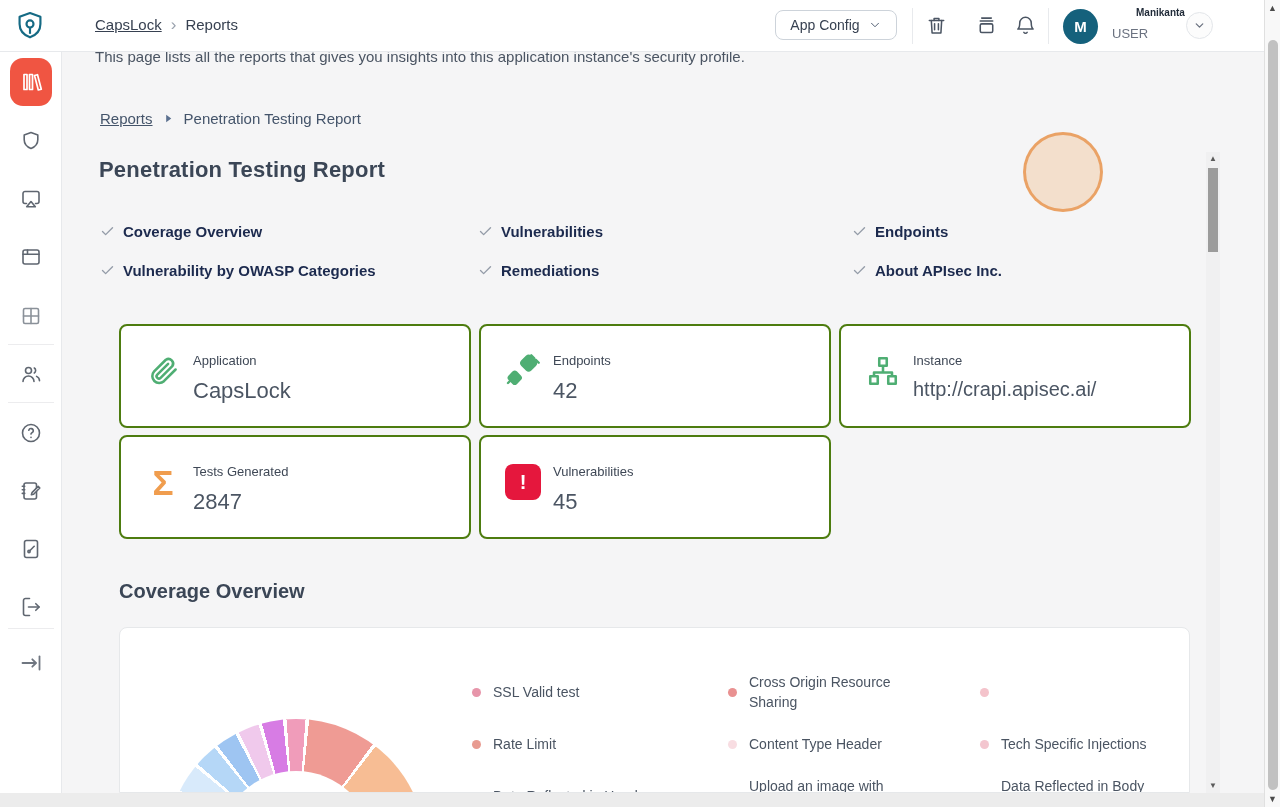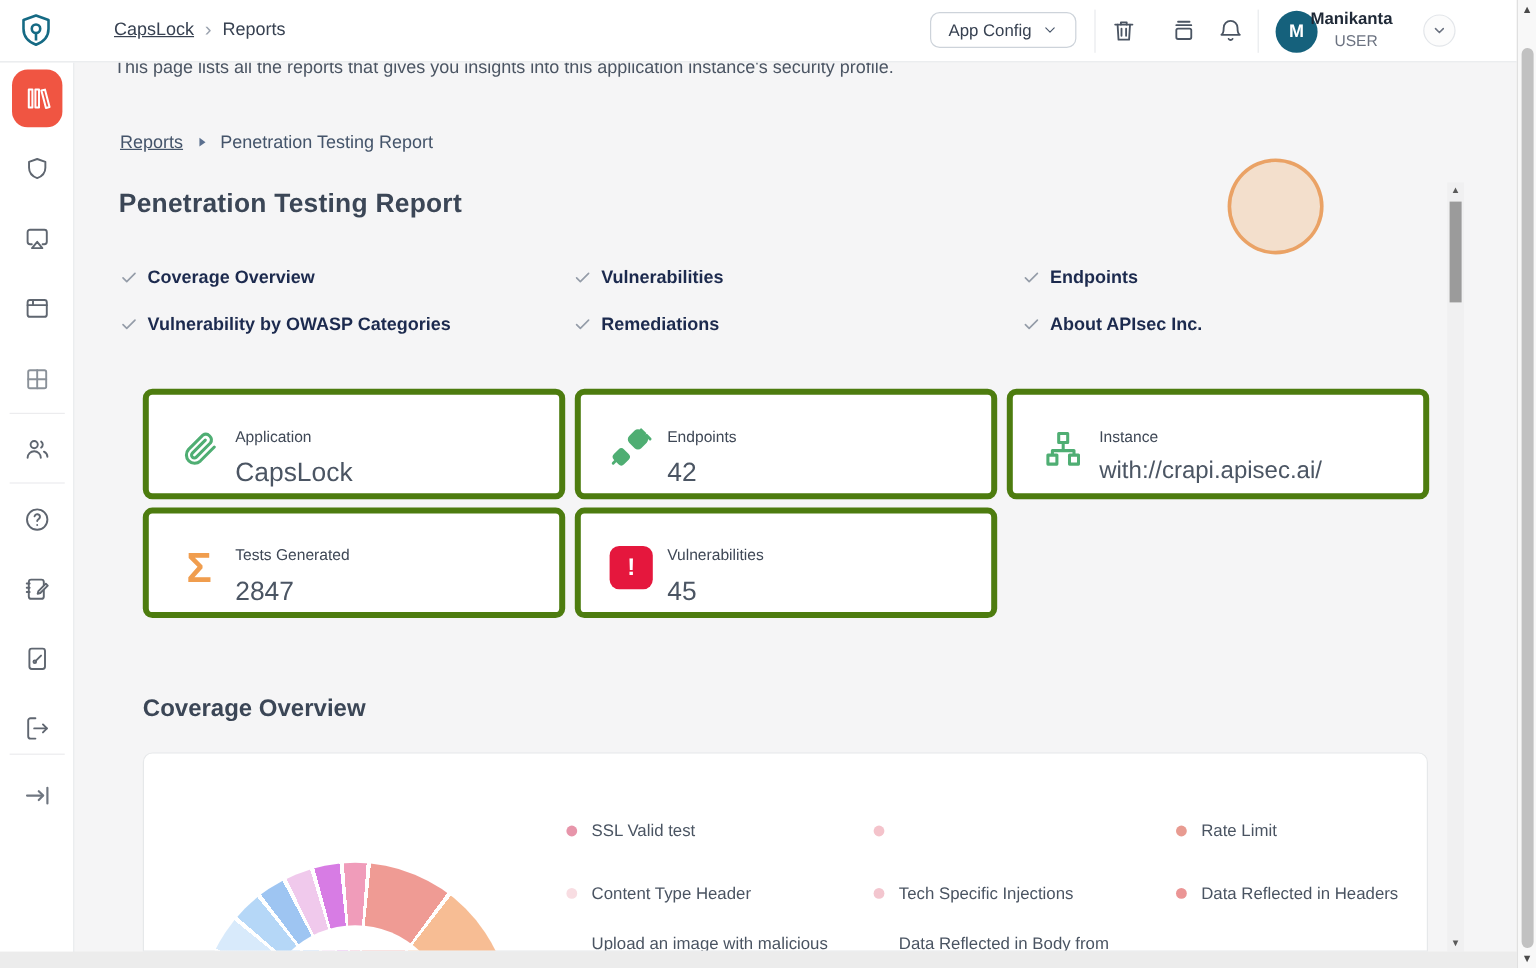--- a/index.html
+++ b/index.html
@@ -11,21 +11,21 @@
   
   .topbar { position:absolute; left:0; top:0; width:1264px; height:52px; background:#fff; border-bottom:1px solid #e7e9ec; z-index:4; }
   .logo { position:absolute; left:13px; top:9px; }
   .crumb-top { position:absolute; left:95px; top:16px; font-size:15px; color:#374151; display:flex; align-items:center; gap:9px; }
   .crumb-top a { color:#374151; text-decoration:underline; cursor:pointer; }
   .crumb-sep { color:#9aa2ae; font-size:17px; line-height:1; }
   .appconfig { position:absolute; left:775px; top:10px; width:122px; height:30px; border:1px solid #cdd3da; border-radius:8px; background:#fff; display:flex; align-items:center; justify-content:center; gap:8px; font-size:14px; color:#374151; cursor:pointer; }
   .hdr-div { position:absolute; top:8px; width:1px; height:36px; background:#e8eaed; }
   .hdr-icon { position:absolute; top:14px; cursor:pointer; }
   .avatar { position:absolute; left:1063px; top:9px; width:35px; height:35px; border-radius:50%; background:#15617c; color:#fff; font-size:15px; font-weight:bold; display:flex; align-items:center; justify-content:center; }
-  .uname { position:absolute; left:1092px; top:7px; font-size:14px; font-weight:bold; color:#1f2937;text-align:right; }
+  .uname { position:absolute; left:1136px; top:7px; font-size:10px; font-weight:bold; color:#1f2937;text-align:right; }
   .urole { position:absolute; left:1112px; top:26px; font-size:13px; color:#6b7280; }
   .uchev { position:absolute; left:1186px; top:12px; width:27px; height:27px; border-radius:50%; border:1px solid #e3e6ea; background:#fcfcfc; display:flex; align-items:center; justify-content:center; cursor:pointer; }
 
   
   .sidebar { position:absolute; left:0; top:52px; width:62px; height:755px; background:#fff; border-right:1px solid #e7e9ec; z-index:3; }
   .nav-active { position:absolute; left:10px; top:6px; width:42px; height:48px; background:#f05542; border-radius:13px; display:flex; align-items:center; justify-content:center; cursor:pointer; }
   .nav-it { position:absolute; left:19px; cursor:pointer; }
   .side-div { position:absolute; left:8px; width:46px; height:1px; background:#ececee; }
 
   
@@ -34,21 +34,21 @@
   .crumb2 { position:absolute; left:38px; top:58px; display:flex; align-items:center; gap:10px; font-size:15px; color:#44546a; }
   .crumb2 a { color:#44546a; text-decoration:underline; cursor:pointer; }
   .h1 { position:absolute; left:37px; top:105px; font-size:22px; font-weight:bold; color:#3b4656; letter-spacing:.2px; }
   .dl-btn { position:absolute; left:972px; top:103px; width:174px; height:41px; background:#13587c; border:none; border-radius:6px; color:#fff; font-size:15px; font-family:inherit; display:flex; align-items:center; justify-content:center; gap:12px; cursor:pointer; z-index:1; }
   .hl-circle { position:absolute; left:961px; top:80px; width:80px; height:80px; border-radius:50%; border:3px solid rgba(232,150,82,.85); background:rgba(236,166,98,.28); z-index:2; pointer-events:none; }
 
   .toc { position:absolute; left:38px; top:160px; display:grid; grid-template-columns:378px 374px auto; grid-auto-rows:39px; }
   .toc-it { display:flex; align-items:center; gap:8px; font-size:15px; font-weight:bold; color:#1c2a4e; }
 
   .stats { position:absolute; left:57px; top:272px; display:grid; grid-template-columns:352px 352px 352px; gap:7px 8px; }
-  .card { position:relative; height:92px; background:#fff; border:5px solid #4d7c0f; border-radius:8px;text-align:right; }
+  .card { position:relative; height:104px; background:#fff; border:2px solid #4d7c0f; border-radius:8px;text-align:right; }
   .card .cicon { position:absolute; left:22px; top:25px; width:40px; height:40px; display:flex; align-items:center; justify-content:center; }
   .card .clabel { position:absolute; left:72px; top:27px; font-size:13px; color:#3f4856; }
   .card .cvalue { position:absolute; left:72px; top:52px; font-size:22px; color:#4b5563; }
   .sigma { font-size:35px; font-weight:bold; color:#f09d4e; line-height:1; }
   .alert-box { width:36px; height:36px; background:#e5173d; border-radius:8px; color:#fff; font-size:20px; font-weight:bold; display:flex; align-items:center; justify-content:center; }
 
   .h2 { position:absolute; left:57px; top:528px; font-size:20px; font-weight:bold; color:#3b4656; }
   .cov-card { position:absolute; left:57px; top:575px; width:1071px; height:166px; background:#fff; border:1px solid #e6e8ea; border-radius:8px 8px 0 0; overflow:hidden; }
   .gauge { position:absolute; left:46px; top:91px; width:260px; height:260px; border-radius:50%; }
   .gauge-hole { position:absolute; left:98px; top:143px; width:156px; height:156px; border-radius:50%; background:#fff; }
@@ -329,21 +329,21 @@
           <g fill="none" stroke="#4fae73" stroke-width="1.7" stroke-linejoin="round">
             <rect x="9.5" y="3.5" width="5" height="5"></rect>
             <rect x="3.5" y="15.5" width="5" height="5"></rect>
             <rect x="15.5" y="15.5" width="5" height="5"></rect>
             <path d="M12 8.5v4.5"></path>
               <path d="M6 15.5V13h12v2.5"></path>
           </g>
         </svg>
       </div>
       <div class="clabel">Instance</div>
-      <div class="cvalue" style="font-size:20px">with://crapi.apisec.ai/</div>
+      <div class="cvalue" style="font-size:20px">http://crapi.apisec.ai/</div>
     </div>
     <div class="card">
       <div class="cicon">
           <span class="sigma">Σ</span>
         </div>
       <div class="clabel">Tests Generated</div>
       <div class="cvalue">2847</div>
     </div>
     <div class="card">
       <div class="cicon">
@@ -356,20 +356,24 @@
 
   <div class="h2">Coverage Overview</div>
 
   <div class="cov-card">
     <div class="gauge" style="background: conic-gradient(from 270deg, rgb(255, 255, 255) 0deg, rgb(255, 255, 255) 0.8deg, rgb(205, 238, 198) 0.8deg, rgb(205, 238, 198) 11.2deg, rgb(255, 255, 255) 11.2deg, rgb(255, 255, 255) 12deg, rgb(255, 255, 255) 12deg, rgb(255, 255, 255) 12.8deg, rgb(130, 217, 122) 12.8deg, rgb(130, 217, 122) 25.2deg, rgb(255, 255, 255) 25.2deg, rgb(255, 255, 255) 26deg, rgb(255, 255, 255) 26deg, rgb(255, 255, 255) 26.8deg, rgb(216, 234, 251) 26.8deg, rgb(216, 234, 251) 39.2deg, rgb(255, 255, 255) 39.2deg, rgb(255, 255, 255) 40deg, rgb(255, 255, 255) 40deg, rgb(255, 255, 255) 40.8deg, rgb(181, 215, 247) 40.8deg, rgb(181, 215, 247) 51.2deg, rgb(255, 255, 255) 51.2deg, rgb(255, 255, 255) 52deg, rgb(255, 255, 255) 52deg, rgb(255, 255, 255) 52.8deg, rgb(158, 197, 242) 52.8deg, rgb(158, 197, 242) 62.2deg, rgb(255, 255, 255) 62.2deg, rgb(255, 255, 255) 63deg, rgb(255, 255, 255) 63deg, rgb(255, 255, 255) 63.8deg, rgb(240, 201, 236) 63.8deg, rgb(240, 201, 236) 73.2deg, rgb(255, 255, 255) 73.2deg, rgb(255, 255, 255) 74deg, rgb(255, 255, 255) 74deg, rgb(255, 255, 255) 74.8deg, rgb(215, 124, 228) 74.8deg, rgb(215, 124, 228) 84.2deg, rgb(255, 255, 255) 84.2deg, rgb(255, 255, 255) 85deg, rgb(255, 255, 255) 85deg, rgb(255, 255, 255) 85.8deg, rgb(240, 156, 186) 85.8deg, rgb(240, 156, 186) 94.2deg, rgb(255, 255, 255) 94.2deg, rgb(255, 255, 255) 95deg, rgb(255, 255, 255) 95deg, rgb(255, 255, 255) 95.8deg, rgb(239, 155, 148) 95.8deg, rgb(239, 155, 148) 126.2deg, rgb(255, 255, 255) 126.2deg, rgb(255, 255, 255) 127deg, rgb(255, 255, 255) 127deg, rgb(255, 255, 255) 127.8deg, rgb(247, 189, 148) 127.8deg, rgb(247, 189, 148) 179.2deg, rgb(255, 255, 255) 179.2deg, rgb(255, 255, 255) 180deg, rgb(255, 255, 255) 180deg, rgb(255, 255, 255) 360deg);"></div>
     <div class="gauge-hole"></div>
     <div class="legend">
       <div class="lg-it">
           <span class="lg-dot" style="background: rgb(231, 149, 170);"></span>
           <span class="lg-tx">SSL Valid test</span>
+        </div>
+      <div class="lg-it">
+          <span class="lg-dot" style="background: rgb(233, 145, 145);"></span>
+          <span class="lg-tx">Cross Origin Resource Sharing</span>
         </div>
       <div class="lg-it">
           <span class="lg-dot" style="background: rgb(244, 195, 203);"></span>
         </div>
       <div class="lg-it">
           <span class="lg-dot" style="background: rgb(232, 155, 145);"></span>
           <span class="lg-tx">Rate Limit</span>
         </div>
       <div class="lg-it">
           <span class="lg-dot" style="background: rgb(248, 221, 226);"></span>

